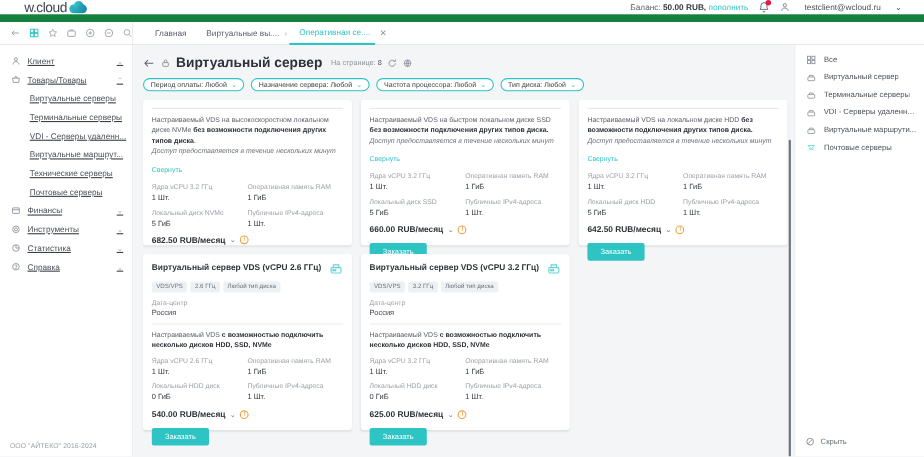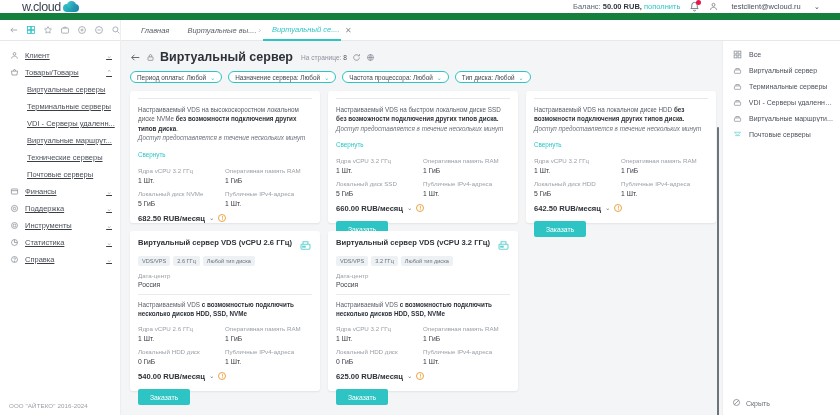--- a/index.html
+++ b/index.html
@@ -56,21 +56,21 @@
   .tool-icons {
     width: 121px; display: flex; align-items: center; gap: 7px;
     padding-left: 9px; border-right: 1px solid #eceef0; height: 21px;
   }
   .tool-icons .ic { color: #9aa1aa; cursor: pointer; display:flex; }
   .tool-icons .ic.active { color: #2ec4c4; }
   .tabs { display: flex; align-items: center; gap: 0; height: 21px; padding-left: 11px; }
   .tab {
     font-size: 7.5px; color: #5a6068; padding: 0 9px; height: 21px;
     display: flex; align-items: center; white-space: nowrap;
-    max-width: 78px; overflow: hidden; text-overflow: ellipsis; font-style: italic;
+    max-width: 78px; overflow: hidden; text-overflow: ellipsis;
   }
   .tab.sep { color:#b6bbc2; padding: 0 2px; }
   .tab.active { color: #2ec4c4; border-bottom: 2px solid #2ec4c4; }
   .tab-close { font-size: 8px; color: #8e949c; padding: 0 4px; cursor: pointer; }
 
   
   .sidebar {
     position: absolute; top: 41px; left: 0; width: 121px; height: 374px;
     background: #fff; border-right: 1px solid #eceef0;
     font-size: 7.5px; padding-top: 6px; text-decoration: underline;
@@ -142,21 +142,21 @@
   .desc { font-size: 6.3px; color: #5a6068; line-height: 1.5; }
   .desc b { color: #2d3238; }
   .desc .ital { font-style: italic; color: #6a717a; }
   .more-link { font-size: 6.3px; color: #2ec4c4; cursor: pointer; margin-top: 1px; display:inline-block; }
 
   .specs { display: flex; flex-wrap: wrap; margin-top: 6px; }
   .spec { width: 50%; margin-bottom: 6px; }
   .spec-k { font-size: 6.2px; color: #9aa0a8; line-height: 1.3; }
   .spec-v { font-size: 6.8px; color: #33383f; margin-top: 2px; }
 
-  .price-row { display: flex; gap: 4px; margin-top: 1px; }
+  .price-row { display: flex; align-items: center; gap: 4px; margin-top: 1px; }
   .price { font-size: 7.6px; font-weight: bold; color: #2d3238; }
   .price-chev { font-size: 6.5px; color: #6a717a; cursor: pointer; }
   .info-ic {
     width: 8px; height: 8px; border-radius: 50%; border: 1px solid #f0a243;
     color: #f0a243; font-size: 5.6px; display: flex; align-items: center;
     justify-content: center; cursor: pointer; font-weight: bold;
   }
   .order-btn {
     margin-top: 8px; background: #2ec4c4; color: #fff; font-size: 6.8px;
     border: none; border-radius: 2px; height: 16px; width: 52px;
@@ -262,21 +262,21 @@
         <svg width="10" height="10" viewBox="0 0 16 16" fill="none" stroke="currentColor" stroke-width="1.3">
             <circle cx="7" cy="7" r="4"></circle>
             <path d="M10.2 10.2 13.5 13.5"></path>
           </svg>
       </span>
     </div>
     <div class="tabs">
       <div class="tab">Главная</div>
       <div class="tab">Виртуальные вы....</div>
       <div class="tab sep">›</div>
-      <div class="tab active">Виртуальный се....</div>
+      <div class="tab active">Оперативная се....</div>
       <div class="tab-close">✕</div>
     </div>
   </div>
 
   <div class="sidebar">
     <div class="nav-item">
       <span class="nav-ic">
         <svg width="9" height="9" viewBox="0 0 16 16" fill="none" stroke="currentColor" stroke-width="1.3">
             <circle cx="8" cy="5" r="2.4"></circle>
             <path d="M3 13.5c0-2.8 2.2-4.4 5-4.4s5 1.6 5 4.4"></path>
@@ -304,30 +304,20 @@
     <div class="nav-sub">Почтовые серверы</div>
 
     <div class="nav-item">
       <span class="nav-ic">
         <svg width="9" height="9" viewBox="0 0 16 16" fill="none" stroke="currentColor" stroke-width="1.3">
             <rect x="2.5" y="3.5" width="11" height="9" rx="1"></rect>
             <path d="M2.5 6.5h11"></path>
           </svg>
       </span>
       <span>Финансы</span>
-      <span class="chev">⌄</span>
-    </div>
-    <div class="nav-item">
-      <span class="nav-ic">
-        <svg width="9" height="9" viewBox="0 0 16 16" fill="none" stroke="currentColor" stroke-width="1.3">
-            <circle cx="8" cy="8" r="5.5"></circle>
-            <circle cx="8" cy="8" r="2.2"></circle>
-          </svg>
-      </span>
-      <span>Поддержка</span>
       <span class="chev">⌄</span>
     </div>
     <div class="nav-item">
       <span class="nav-ic">
         <svg width="9" height="9" viewBox="0 0 16 16" fill="none" stroke="currentColor" stroke-width="1.3">
             <circle cx="8" cy="8" r="2.4"></circle>
             <circle cx="8" cy="8" r="5.3"></circle>
           </svg>
       </span>
       <span>Инструменты</span>

